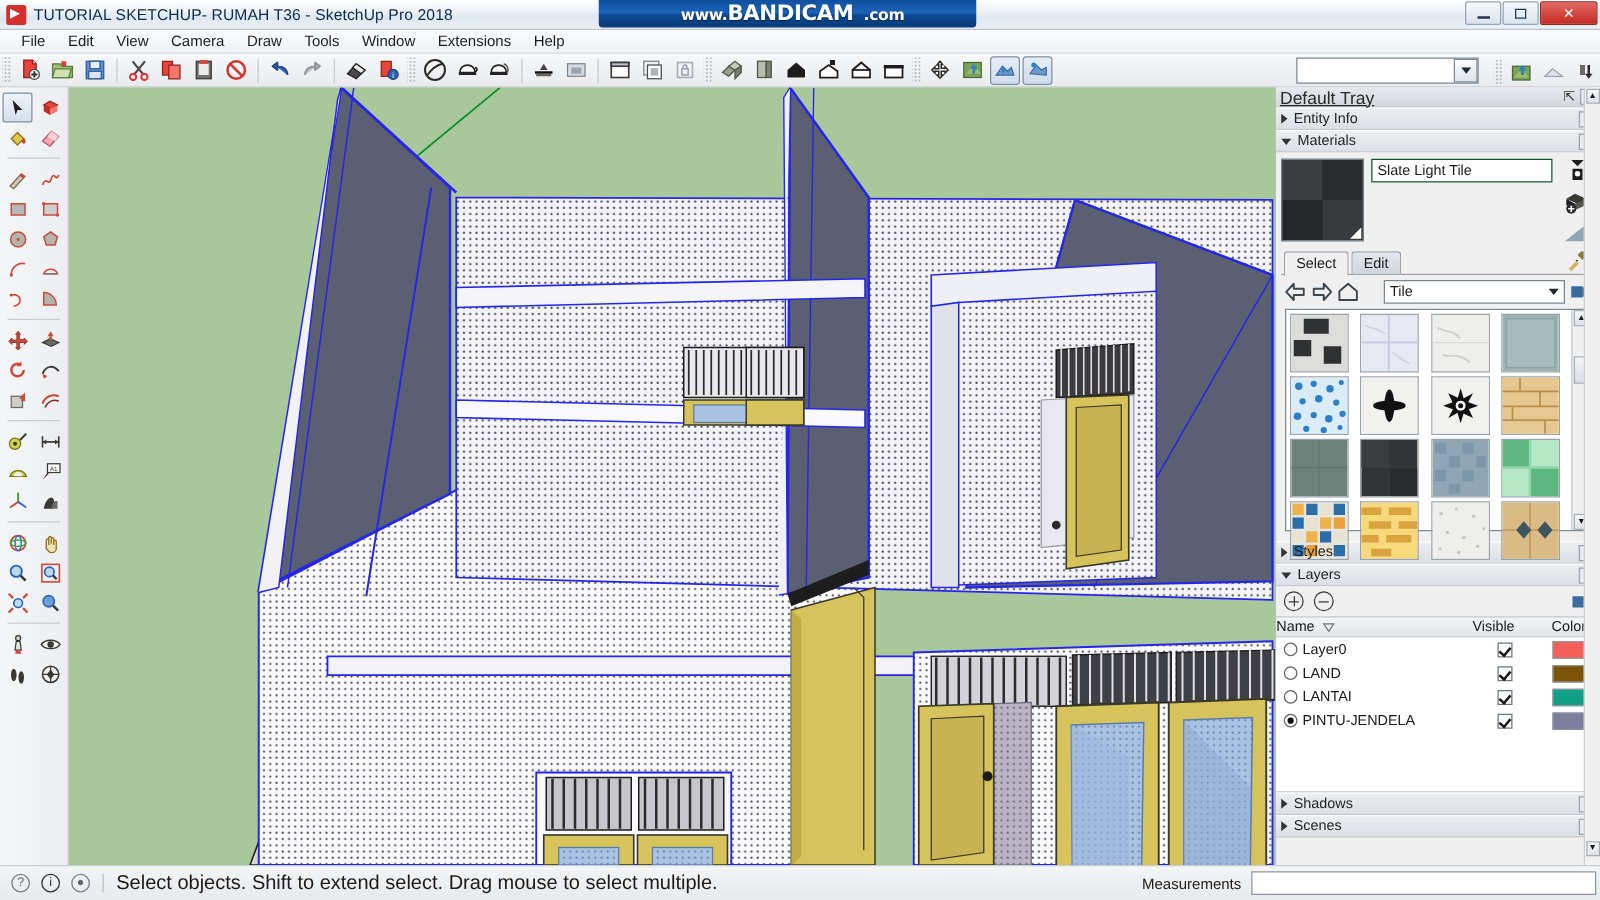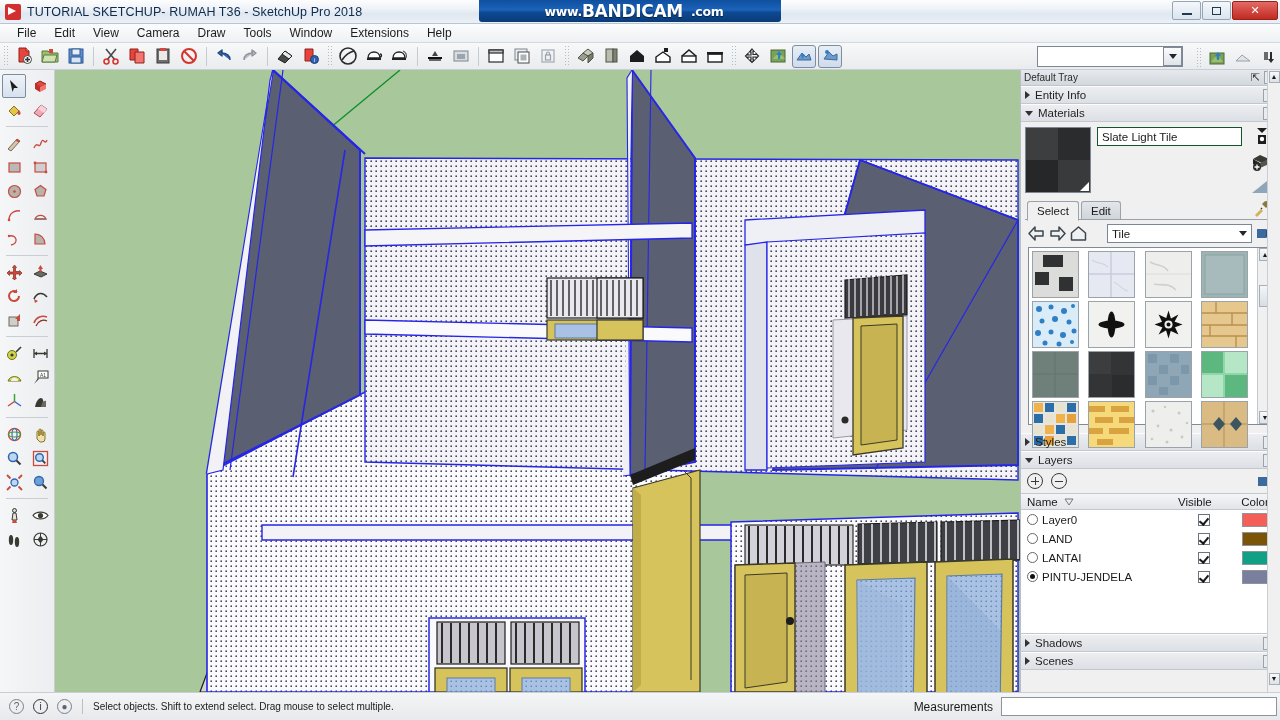--- a/index.html
+++ b/index.html
@@ -106,21 +106,21 @@
 
   
   .tray{
     position:absolute; left:1020px; top:70px; width:260px; height:622px;
     background:#f0f0f0; border-left:1px solid #b9bfc6;
   }
   .tray-title{
     height:16px; background:linear-gradient(to bottom,#e6e9ed,#d3d8de);
     display:flex;align-items:center; padding:0 3px; border-bottom:1px solid #bfc5cc;
   }
-  .tray-title .t{ font-size:10px; color:#2a2a2a;}
+  .tray-title .t{ font-size:14px; color:#2a2a2a;text-decoration:underline;}
   .tray-title .pin{ margin-left:auto; font-size:11px; color:#333; padding:0 4px;}
   .tray-title .x{ width:13px;height:13px;border:1px solid #9aa2aa;background:#e9ecef;
     display:flex;align-items:center;justify-content:center;font-size:8px;color:#333;}
   .sect-head{
     height:18px; background:linear-gradient(to bottom,#eceef1,#dcdfe4);
     border-bottom:1px solid #c3c8ce; border-top:1px solid #fcfcfd;
     display:flex; align-items:center; padding:0 4px;
   }
   .sect-head .tri{ width:0;height:0;margin-right:5px;}
   .tri.closed{ border-left:5px solid #333;border-top:4px solid transparent;border-bottom:4px solid transparent;}
@@ -153,21 +153,21 @@
     display:flex;align-items:center;justify-content:center;font-size:7px;}
   .sw-thumb{ width:13px;height:22px;background:linear-gradient(to bottom,#f4f6f8,#d7dde3);border:1px solid #a7aeb5;margin-top:24px;}
 
   
   .lay-tools{ display:flex;align-items:center;gap:8px;padding:4px 6px;background:#f0f0f0;}
   .circ{ width:16px;height:16px;border-radius:50%;border:1.5px solid #3a3a3a;position:relative;}
   .circ .h{ position:absolute;left:3px;top:6.5px;width:8px;height:1.6px;background:#3a3a3a;}
   .circ .v{ position:absolute;left:6.5px;top:3px;width:1.6px;height:8px;background:#3a3a3a;}
   .lay-head{ display:flex;height:17px;background:linear-gradient(to bottom,#f4f5f7,#e2e5e9);
     border-top:1px solid #c3c8ce;border-bottom:1px solid #c3c8ce;font-size:11.5px;align-items:center;}
-  .lay-head .c1{ flex:1;padding-left:6px;display:flex;align-items:center;gap:6px;}
+  .lay-head .c1{ flex:1;padding-left:0;display:flex;align-items:center;gap:6px;}
   .lay-head .c2{ width:52px;text-align:left;}
   .lay-head .c3{ width:50px;text-align:center;}
   .lay-rows{ background:#fff; height:124px; border-bottom:1px solid #c3c8ce;}
   .lrowi{ display:flex;align-items:center;height:19px;font-size:11.5px;}
   .lrowi .c1{ flex:1;padding-left:6px;display:flex;align-items:center;gap:4px;}
   .lrowi .c2{ width:52px;display:flex;justify-content:center;}
   .lrowi .c3{ width:50px;display:flex;justify-content:center;}
   .radio{ width:11px;height:11px;border-radius:50%;border:1px solid #666;background:#fff;flex:none;position:relative;}
   .radio.on:after{ content:"";position:absolute;left:2px;top:2px;width:5px;height:5px;border-radius:50%;background:#111;}
   .chk{ width:12px;height:12px;border:1px solid #6c757d;background:#fff;position:relative;}
@@ -177,21 +177,21 @@
   
   .statusbar{
     position:absolute;left:0;top:692px;width:1280px;height:28px;
     background:linear-gradient(to bottom,#f4f5f6,#e7e9ec);
     border-top:1px solid #c9ced4; display:flex;align-items:center;
   }
   .sb-icon{ width:15px;height:15px;border-radius:50%;border:1.2px solid #7a828a;margin-left:9px;
     display:flex;align-items:center;justify-content:center;font-size:10px;color:#5d666e;flex:none;}
   .sb-icon.dark{ border-color:#2d3338;color:#2d3338;}
   .sb-sep{ width:1px;height:15px;background:#b9bfc6;margin:0 10px;}
-  .sb-text{ font-size:10px;color:#1b1b1b;}
+  .sb-text{ font-size:16px;color:#1b1b1b;}
   .meas-label{ margin-left:auto; font-size:12px;color:#1b1b1b;}
   .meas-box{ width:276px;height:19px;background:#fff;border:1px solid #8d949b;margin:0 3px 0 8px;}
   .tray-bottom-scroll{ position:absolute;right:0;top:70px;width:13px;height:622px;
     background:#f0f0f0;border-left:1px solid #c9ced4;}
 </style>
 </head>
 <body>
 
 <div id="app">
 

